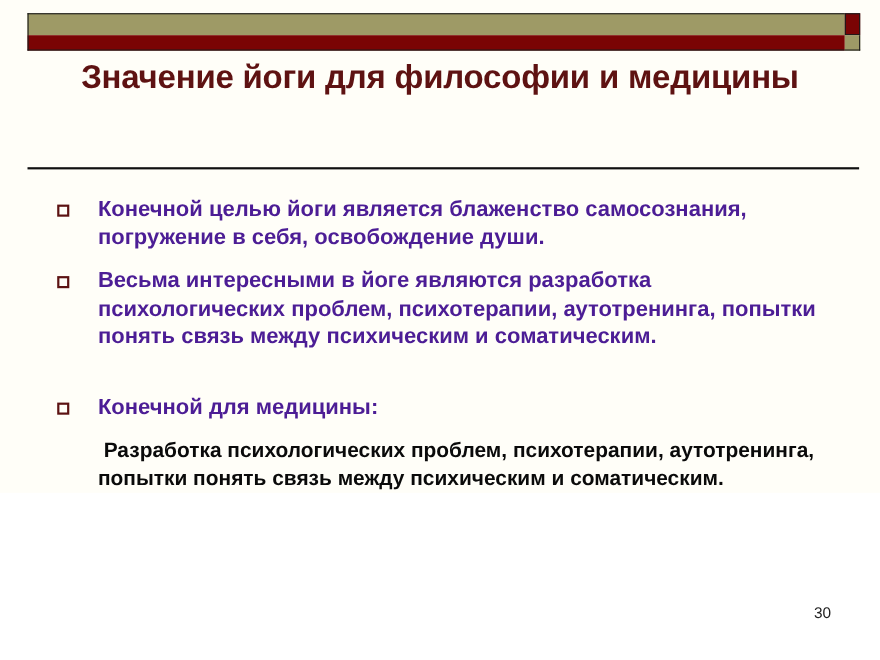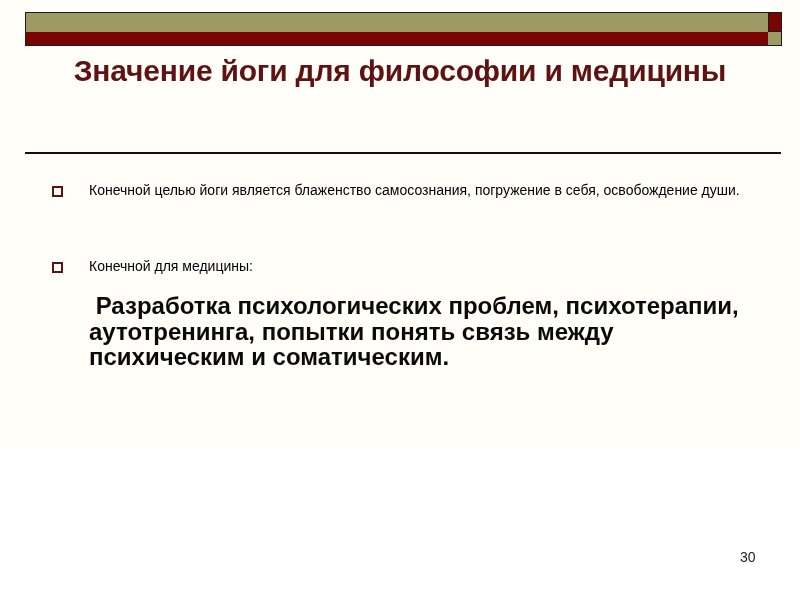--- a/index.html
+++ b/index.html
@@ -109,35 +109,35 @@
     left: 7px;
     top: 8px;
     width: 11px;
     height: 11px;
     box-sizing: border-box;
     border: 2px solid #5C1212;
     background: transparent;
   }
   .bullet-text {
     display: block;
-    color: #000000;
-    font-size: 14px;
-    font-weight: normal;
+    color: #4c1d95;
+    font-size: 20px;
+    font-weight: bold;
     line-height: 25.5px;
     white-space: pre-wrap;
   }
 
   .plain-row {
     padding-left: 44px;
     margin: 0;
   }
   .plain-text {
     display: block;
     color: #0A0A0A;
-    font-size: 24px;
+    font-size: 19px;
     font-weight: bold;
     line-height: 25.5px;
     white-space: pre-wrap;
   }
 
   .gap-small { height: 12px; }
   .gap-large { height: 36px; }
 
   
   #page-number {
@@ -166,20 +166,24 @@
 
   <div id="body-content">
 
     <div class="bullet-row">
       <span class="bullet-marker"></span>
       <span class="bullet-text">Конечной целью йоги является блаженство самосознания, погружение в себя, освобождение души.</span>
     </div>
 
     <div class="gap-small"></div>
 
+    <div class="bullet-row">
+      <span class="bullet-marker"></span>
+      <span class="bullet-text">Весьма интересными в йоге являются разработка психологических проблем, психотерапии, аутотренинга, попытки понять связь между психическим и соматическим.</span>
+    </div>
 
     <div class="gap-large"></div>
 
     <div class="bullet-row">
       <span class="bullet-marker"></span>
       <span class="bullet-text">Конечной для медицины:</span>
     </div>
 
     <div class="gap-small"></div>
 

